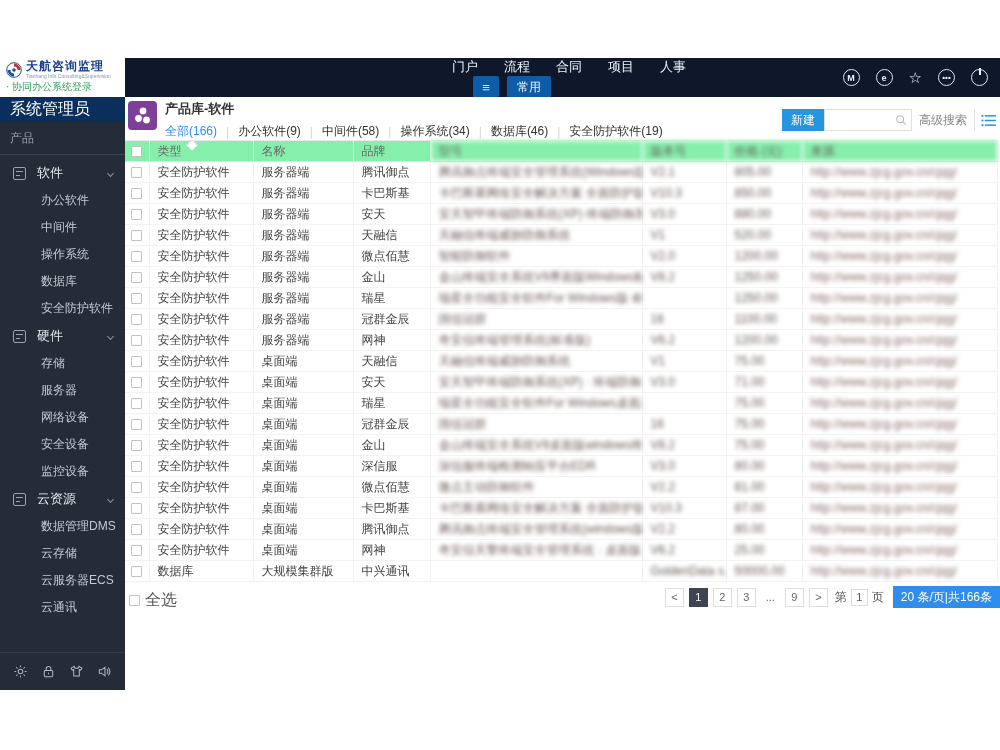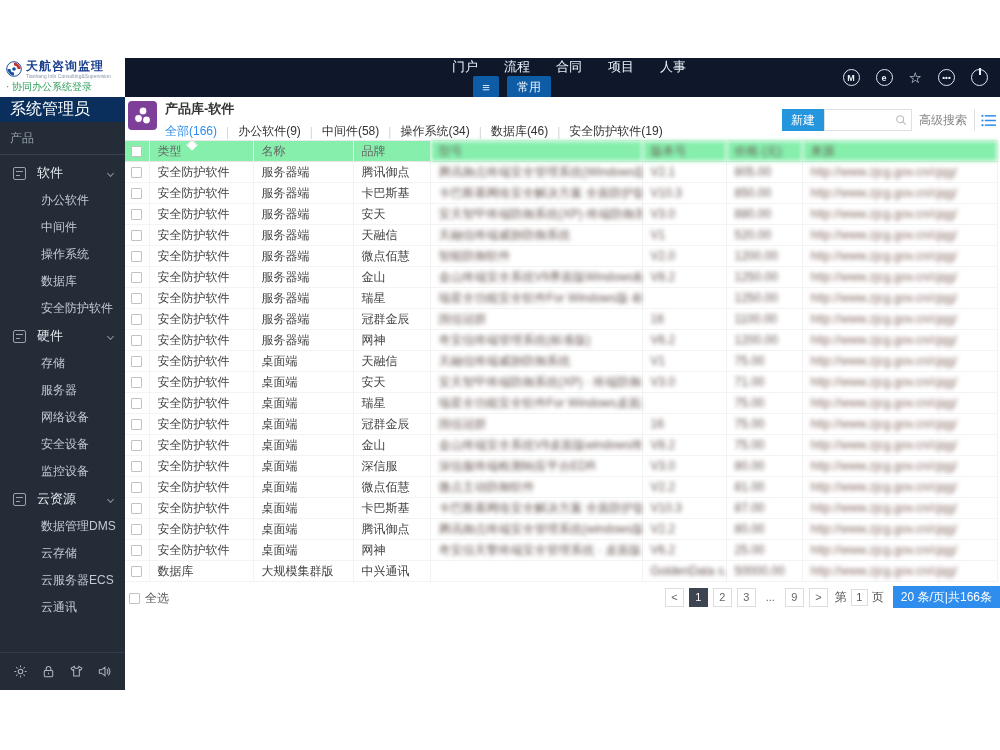--- a/index.html
+++ b/index.html
@@ -2,21 +2,21 @@
 <html><head>
 <meta charset="utf-8">
 <style>
   * { margin:0; padding:0; box-sizing:border-box; }
   body { background:#fff; font-family:"Liberation Sans", sans-serif; }
   .canvas { position:relative; width:1000px; height:750px; background:#fff; overflow:hidden; }
 
   
   .topbar { position:absolute; left:0; top:58px; width:1000px; height:39px; background:#0f172a; display:flex; align-items:center;flex-direction:column; }
   .logo-area { position:absolute; left:0; top:0; width:125px; height:39px; background:#fff; padding:2px 4px 2px 6px; }
-  .logo-row { display:flex; align-items:flex-start; gap:4px; }
+  .logo-row { display:flex; align-items:center; gap:4px; }
   .logo-mark { flex:0 0 auto; margin-top:1px; }
   .logo-title { font-size:12px; font-weight:bold; color:#1a3f8f; letter-spacing:1px; line-height:13px; }
   .logo-sub { font-size:5px; color:#8a94a8; transform-origin:left top; white-space:nowrap; }
   .logo-login { font-size:10px; color:#2fa05c; text-align:left; margin-top:1px; }
   .nav { display:flex; align-items:center; gap:26px; margin-left:138px; }
   .nav-item { color:#eaf3fc; font-size:13px; cursor:pointer; white-space:nowrap; }
   .nav-boxes { display:flex; align-items:center; gap:8px; margin-left:24px; }
   .menu-box { width:26px; height:22px; background:#0f5ca6; color:#cfe2f6; font-size:13px; display:flex; align-items:center; justify-content:center; border-radius:2px; }
   .often-box { height:22px; background:#0f5ca6; color:#eaf3fc; font-size:12px; display:flex; align-items:center; padding:0 10px; border-radius:2px; }
   .wsearch { display:flex; height:26px; background:#0f5ca6; border-radius:2px; margin-left:22px; padding:0 8px; gap:6px; }
@@ -71,21 +71,21 @@
   table { border-collapse:collapse; width:873px; table-layout:fixed; font-size:12px; }
   thead td { height:21px; background:#86efac; color:#666; border-top:1px solid #eaeaea; border-bottom:1px solid #e6e6e6; }
   td { padding:0 0 0 8px; border-right:1px solid #f2f2f2; border-bottom:1px solid #f3f3f3; height:21px; white-space:nowrap; overflow:hidden; color:#444; }
   td.ck { padding:0; text-align:center; }
   .cbx { display:inline-block; width:11px; height:11px; border:1px solid #c2c2c2; background:#fff; border-radius:1px; vertical-align:middle; }
   .blurred { filter:blur(2.3px); color:#6a5a55; }
   .blurred.src { color:#8a6f68; }
 
   
   .footer-bar { position:relative; height:30px; margin-top:4px; }
-  .selall { position:absolute; left:4px; top:4px; font-size:12px; color:#555; display:flex; align-items:center; gap:5px; }
+  .selall { position:absolute; left:4px; top:4px; font-size:16px; color:#555; display:flex; align-items:center; gap:5px; }
   .pager { position:absolute; right:0; top:0; display:flex; align-items:center; gap:5px; }
   .pg { min-width:19px; height:19px; border:1px solid #ddd; background:#fff; color:#666; font-size:11px; display:flex; align-items:center; justify-content:center; padding:0 3px; cursor:pointer; }
   .pg.active { background:#3d4552; border-color:#3d4552; color:#fff; }
   .pg.gap { border:none; }
   .jump { font-size:12px; color:#555; display:flex; align-items:center; gap:4px; margin-left:2px; }
   .jumpbox { min-width:17px; height:17px; border:1px solid #ddd; font-size:11px; display:flex; align-items:center; justify-content:center; }
   .countbox { background:#2e8ded; color:#fff; font-size:12px; height:22px; display:flex; align-items:center; padding:0 8px; margin-left:4px; }
 </style>
 </head>
 <body>

